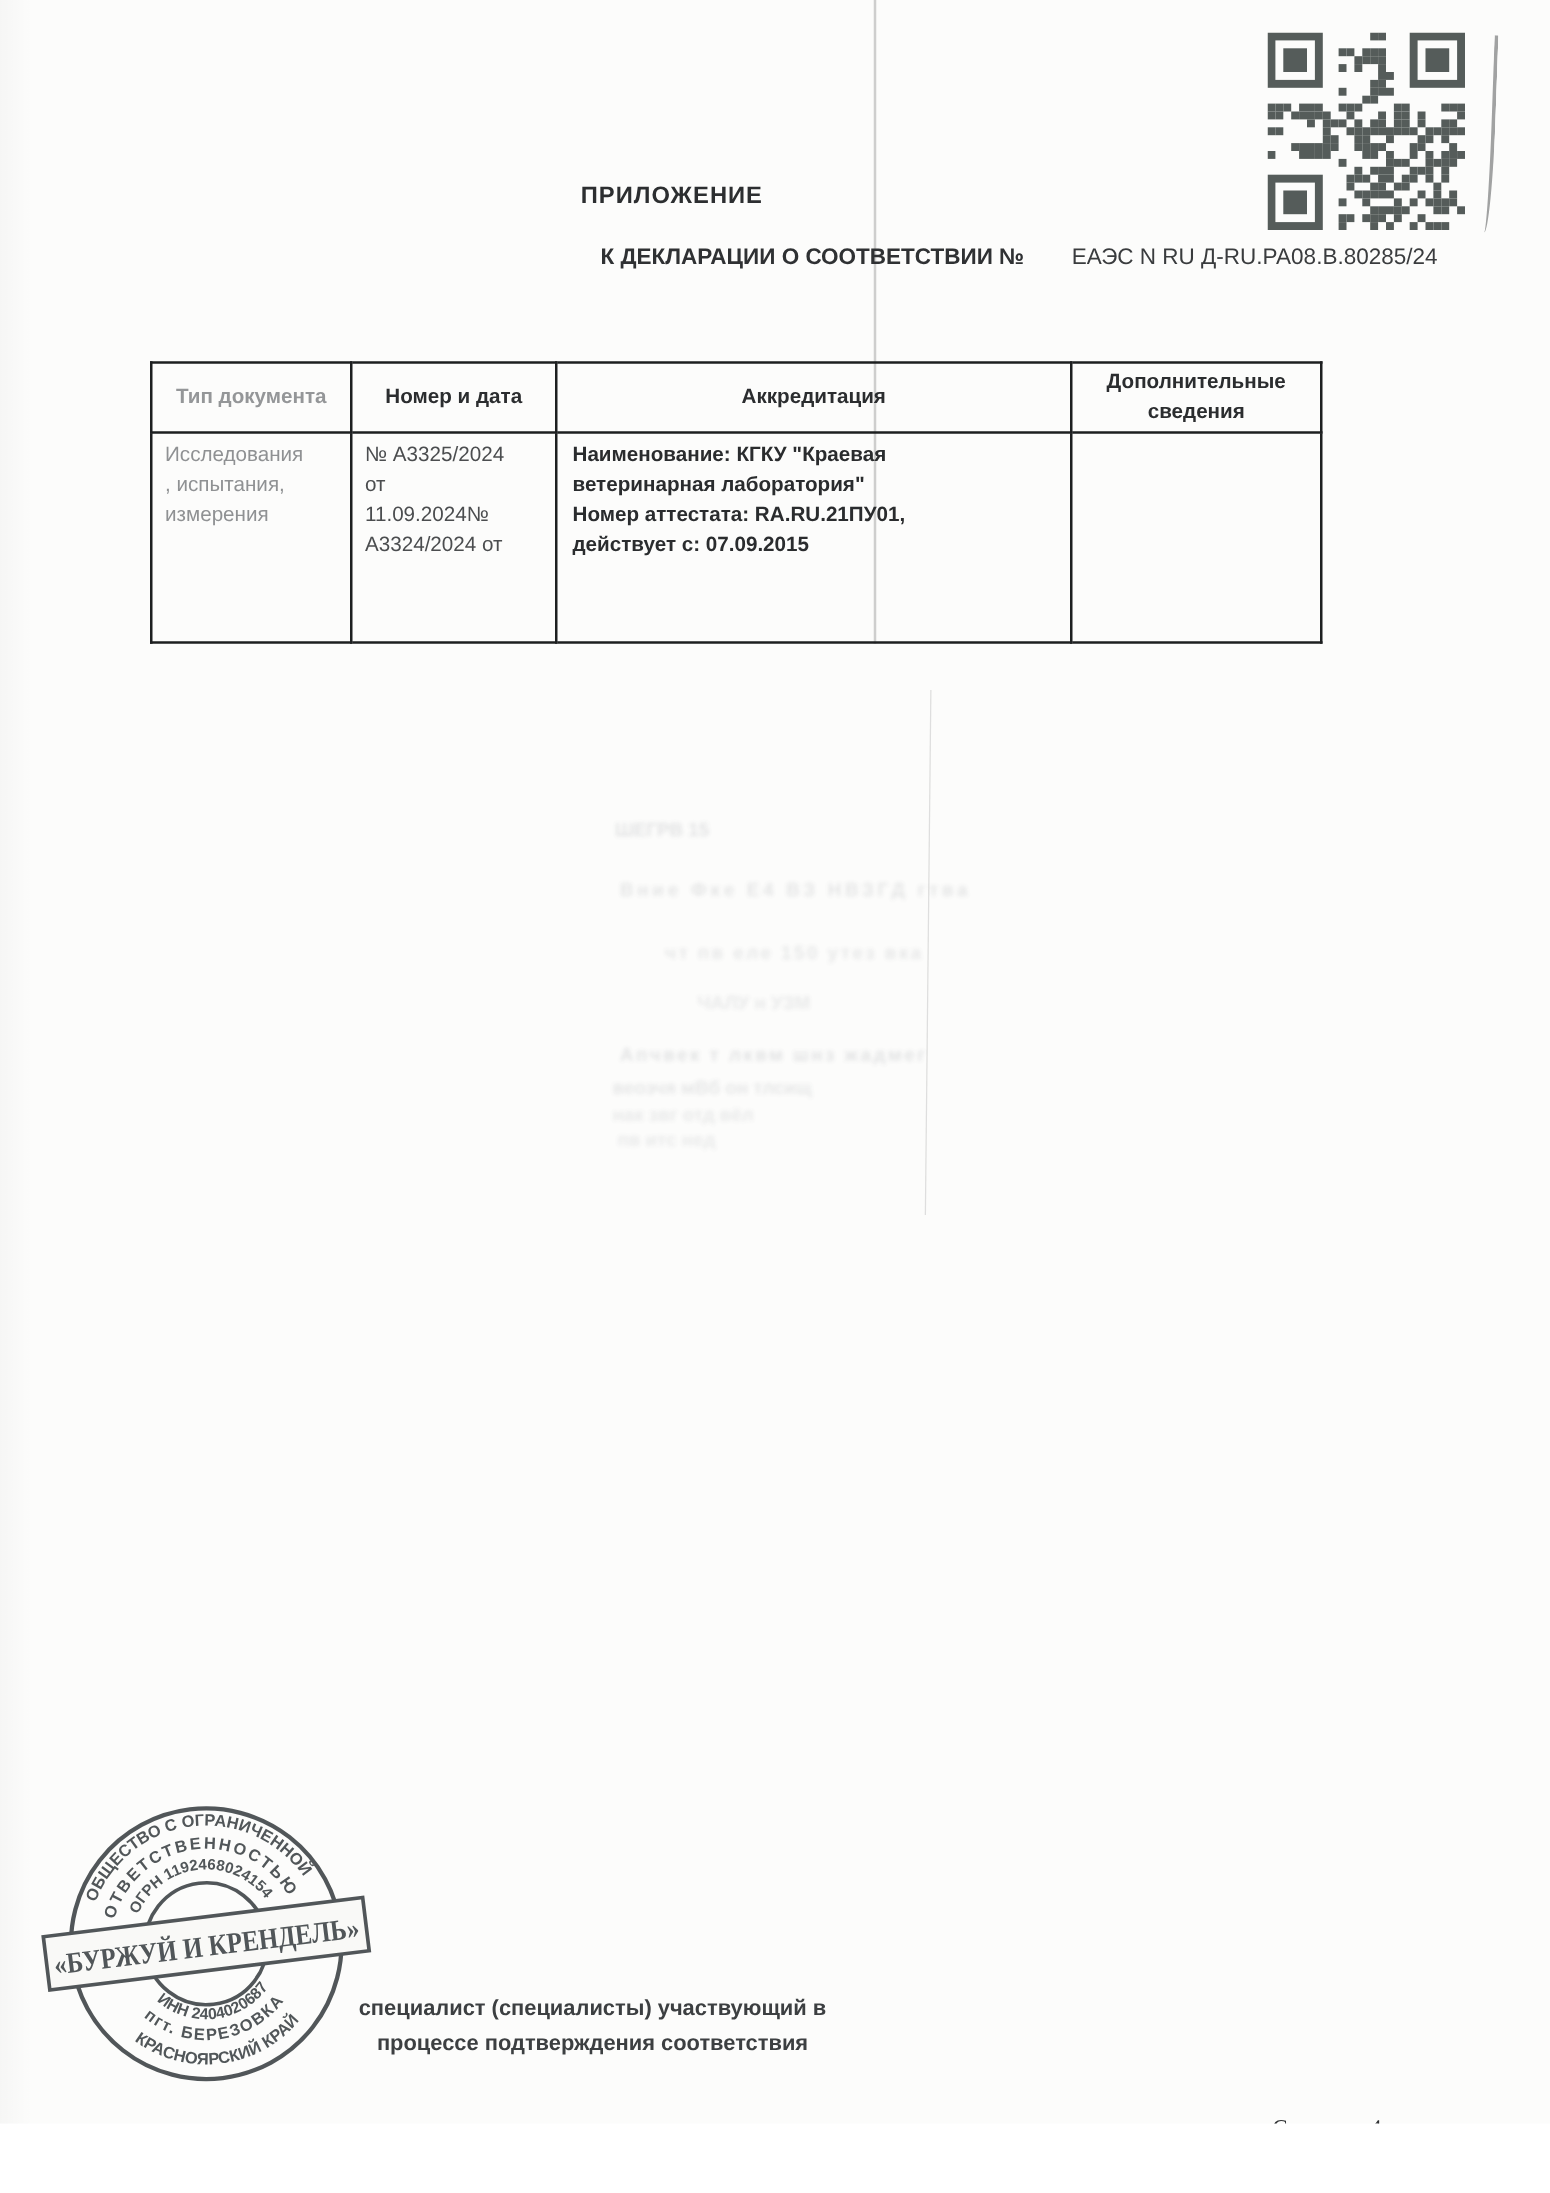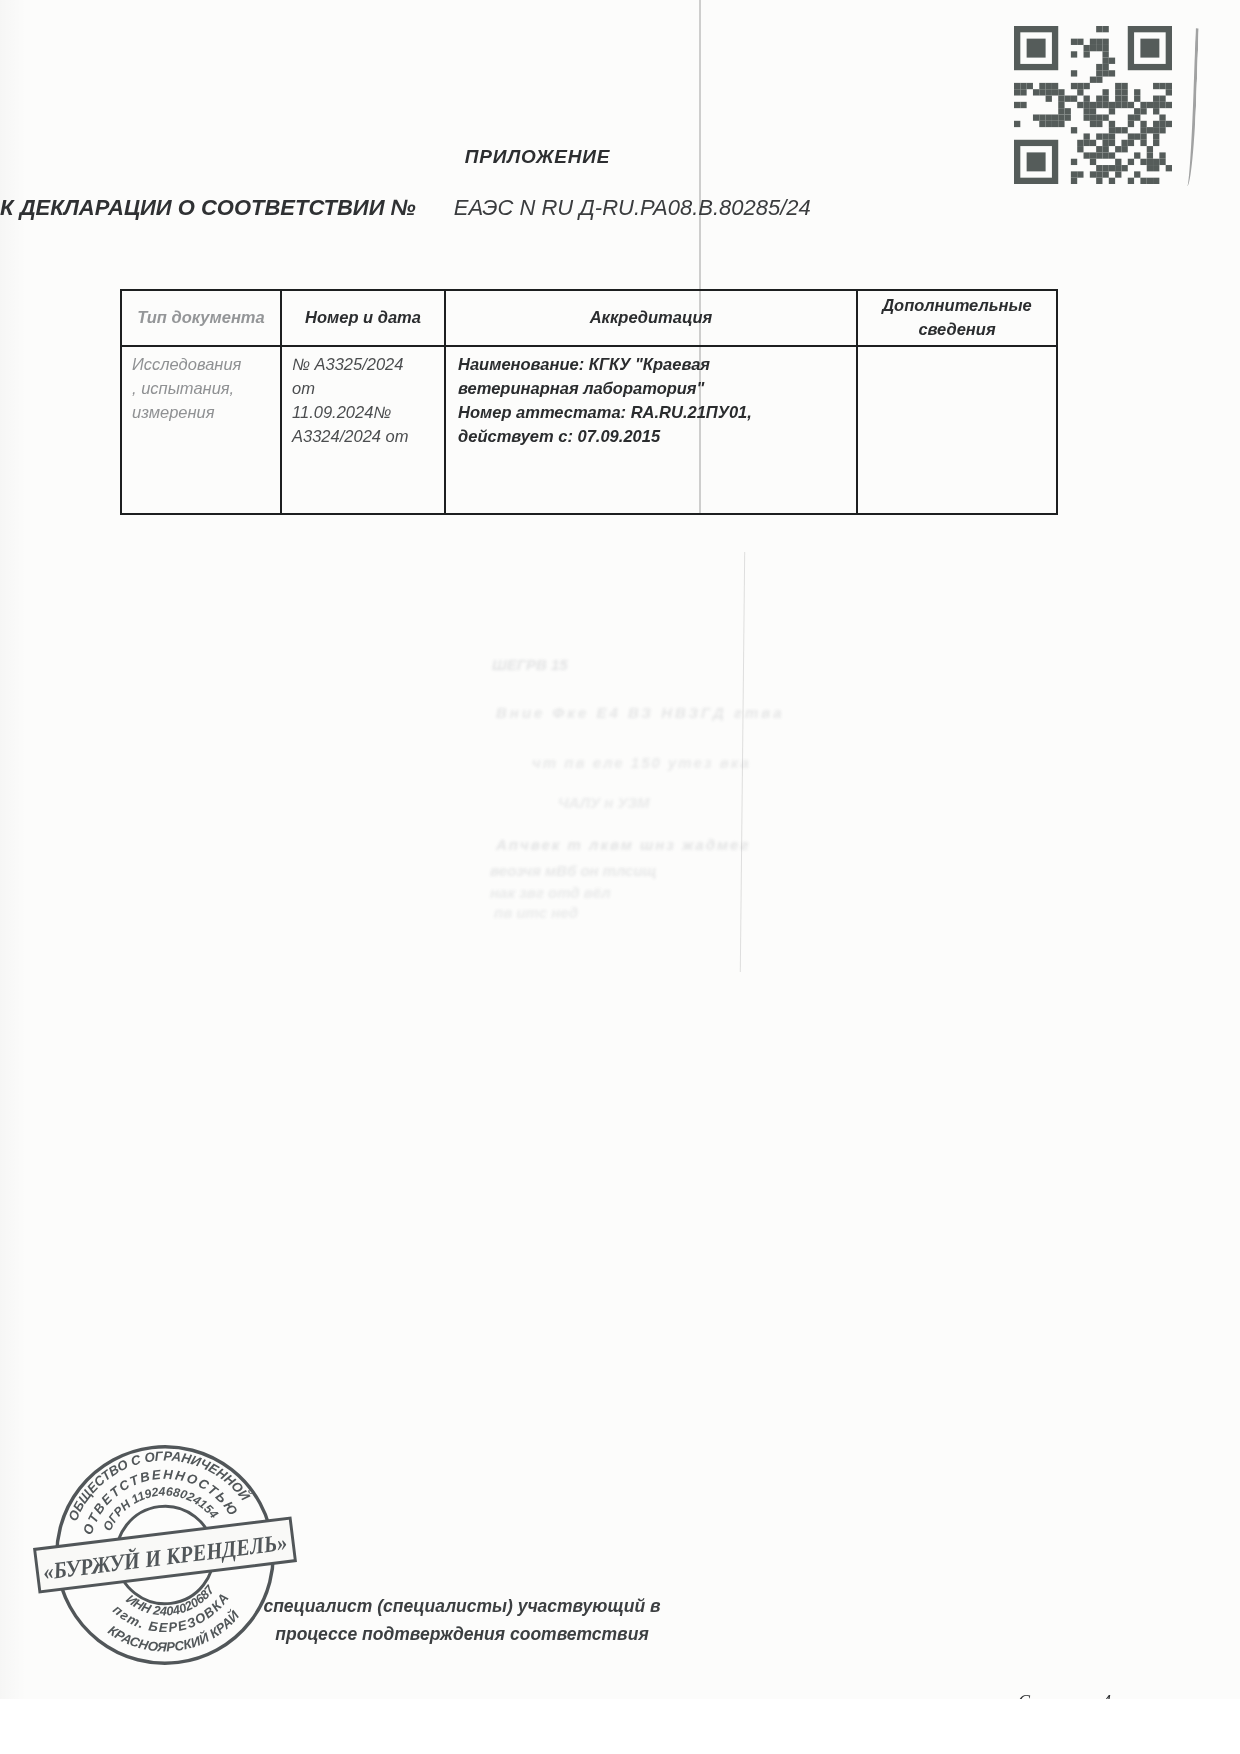--- a/index.html
+++ b/index.html
@@ -4,33 +4,32 @@
 <style>
   * { box-sizing: border-box; margin: 0; padding: 0; }
   html,body { background:#ffffff; }
   .page {
     position: relative;
     width: 1240px; height: 1699px;
     background: linear-gradient(90deg, rgba(0,0,0,0.025), rgba(0,0,0,0) 26px), #fcfcfb;
     overflow: hidden;
     font-family: "Liberation Sans", sans-serif;
     color: #26282a;
-    font-style: italic;
   }
   .abs { position: absolute; }
 
   
   .title {
     left: 0; top: 146; width: 1075px; top:146px;
     text-align: center; font-size: 19px; font-weight: 700;
     letter-spacing: 0.8px; color: #2c2e30;
   }
   .subtitle {
-    left: 0; top: 195px; width: 1150px; text-align: left;
-    font-size: 22px; color: #2f3133; white-space: nowrap;
+    left: 0; top: 195px; width: 1150px; text-align: right;
+    font-size: 18px; color: #2f3133; white-space: nowrap;
   }
   .subtitle .lbl { font-weight: 700; margin-right: 38px; }
   .subtitle .num { font-weight: 400; color: #3a3c3e; }
   .descr {
     left: 0; top: 240px; width: 1155px; text-align: center;
     font-size: 16.5px; font-weight: 600; color: #333537;
   }
 
   
   .doc-table {
@@ -78,21 +77,21 @@
   .g7 { left: 10px;  top: 236px; opacity:.17; }
   .g8 { left: 14px;  top: 256px; opacity:.16; }
 
   
   .head-sign {
     left: 165px; top: 1408px; width: 500px; text-align: center;
     font-size: 17.5px; font-weight: 700; line-height: 1.55;
     color: #3c3f41; white-space: pre-line;
   }
   .spec-sign {
-    left: 212px; top: 1592px; width: 500px; text-align: center;
+    left: 224px; top: 1592px; width: 500px; text-align: center;
     font-size: 17.5px; font-weight: 700; line-height: 1.6;
     color: #3c3f41; white-space: pre-line;
   }
   .page-num {
     left: 1018px; top: 1692px; width: 160px;
     font-family: "Liberation Serif", serif;
     font-size: 18px; color: #2e3032;
   }
 
   

